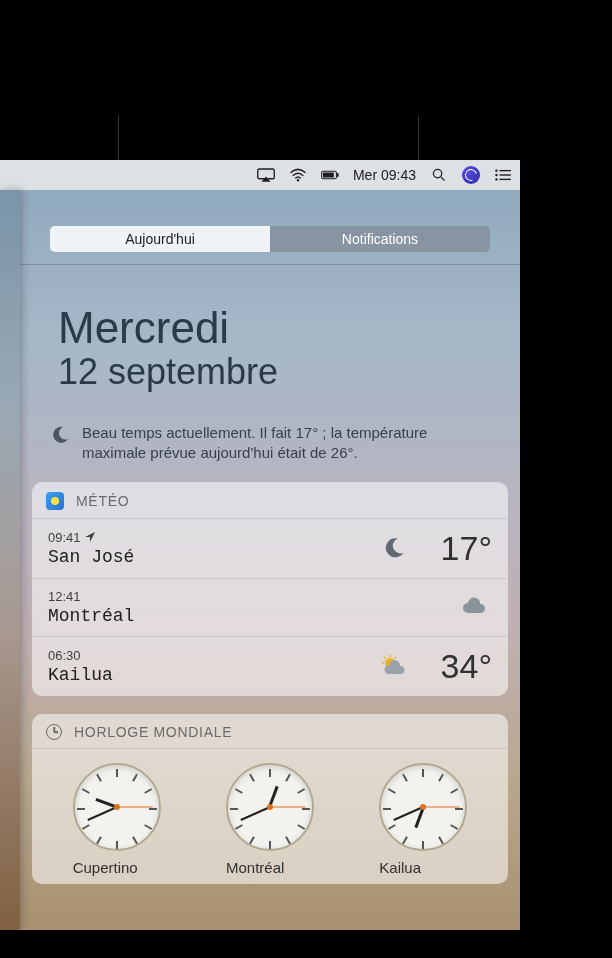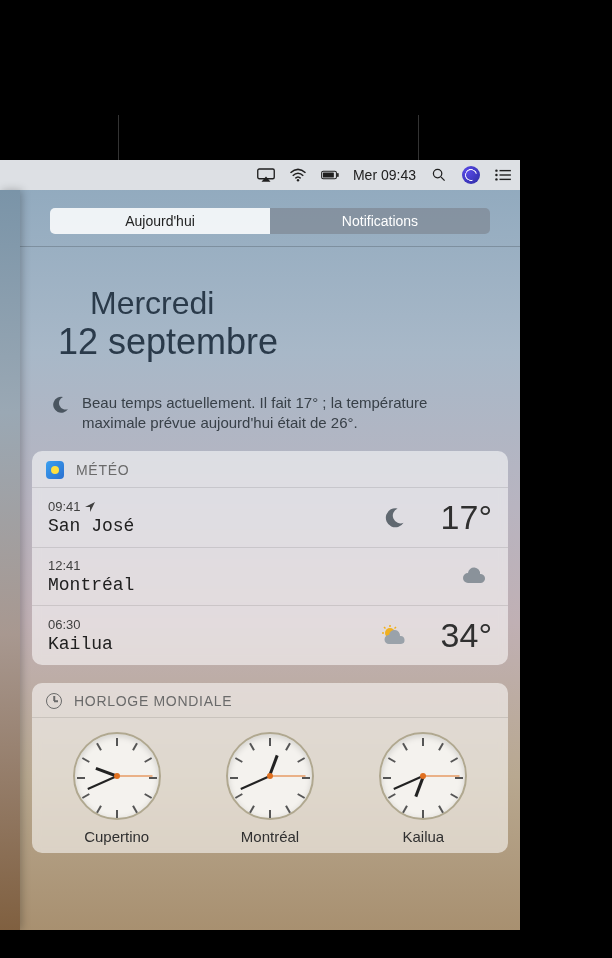--- a/index.html
+++ b/index.html
@@ -84,21 +84,21 @@
     transform: rotate(30deg);
   }
 
   
   .panel {
     position: absolute;
     left: 20px;
     top: var(--menubar-h);
     right: 0;
     bottom: 12px;
-    padding-top: 10px;
+    padding-top: 28px;
   }
 
   .tabs {
     display: flex;
     margin: 8px 30px 0 30px;
     border-radius: 5px;
     overflow: hidden;
     height: 26px;
     font-size: 14px;
   }
@@ -113,21 +113,21 @@
   .panel-hr {
     margin: 12px 0 0 0;
     border: none;
     border-top: 1px solid rgba(0,0,0,0.18);
   }
 
   .date-block {
     margin: 40px 0 0 38px;
     color: #2a3a4a;
   }
-  .date-block .wday { font-size: 32px; font-weight: 300; line-height: 1.05; margin-left: 32px; }
+  .date-block .wday { font-size: 44px; font-weight: 300; line-height: 1.05; }
   .date-block .mday { font-size: 36px; font-weight: 300; }
 
   .summary {
     display: flex;
     gap: 12px;
     margin: 30px 30px 0 30px;
     color: #384048;
     font-size: 15px;
     line-height: 1.35;
   }
@@ -183,21 +183,21 @@
   .wr-time { font-size: 13px; color: #404040; display: flex; align-items: center; gap: 4px; }
   .wr-city { font-size: 18px; color: #202020; margin-top: 2px; font-family: Liberation Mono, monospace; }
   .wr-icon { width: 36px; display: flex; justify-content: center; color: #606060; }
   .wr-temp { width: 80px; text-align: right; font-size: 34px; font-weight: 200; color: #303030; }
 
   .clocks {
     display: flex; justify-content: space-around;
     padding: 14px 8px 8px 8px;
     border-top: 1px solid rgba(0,0,0,0.1);
   }
-  .clockcell { text-align: center; }
+  .clockcell { }
   .clockcell .label { margin-top: 8px; font-size: 15px; color: #303030; }
   .analog {
     width: 88px; height: 88px; border-radius: 50%;
     background: #f4f2ee;
     border: 2px solid #b0a890;
     position: relative;
     box-shadow: inset 0 2px 6px rgba(0,0,0,0.15);
   }
   .tick {
     position: absolute; left: 50%; top: 4px;

